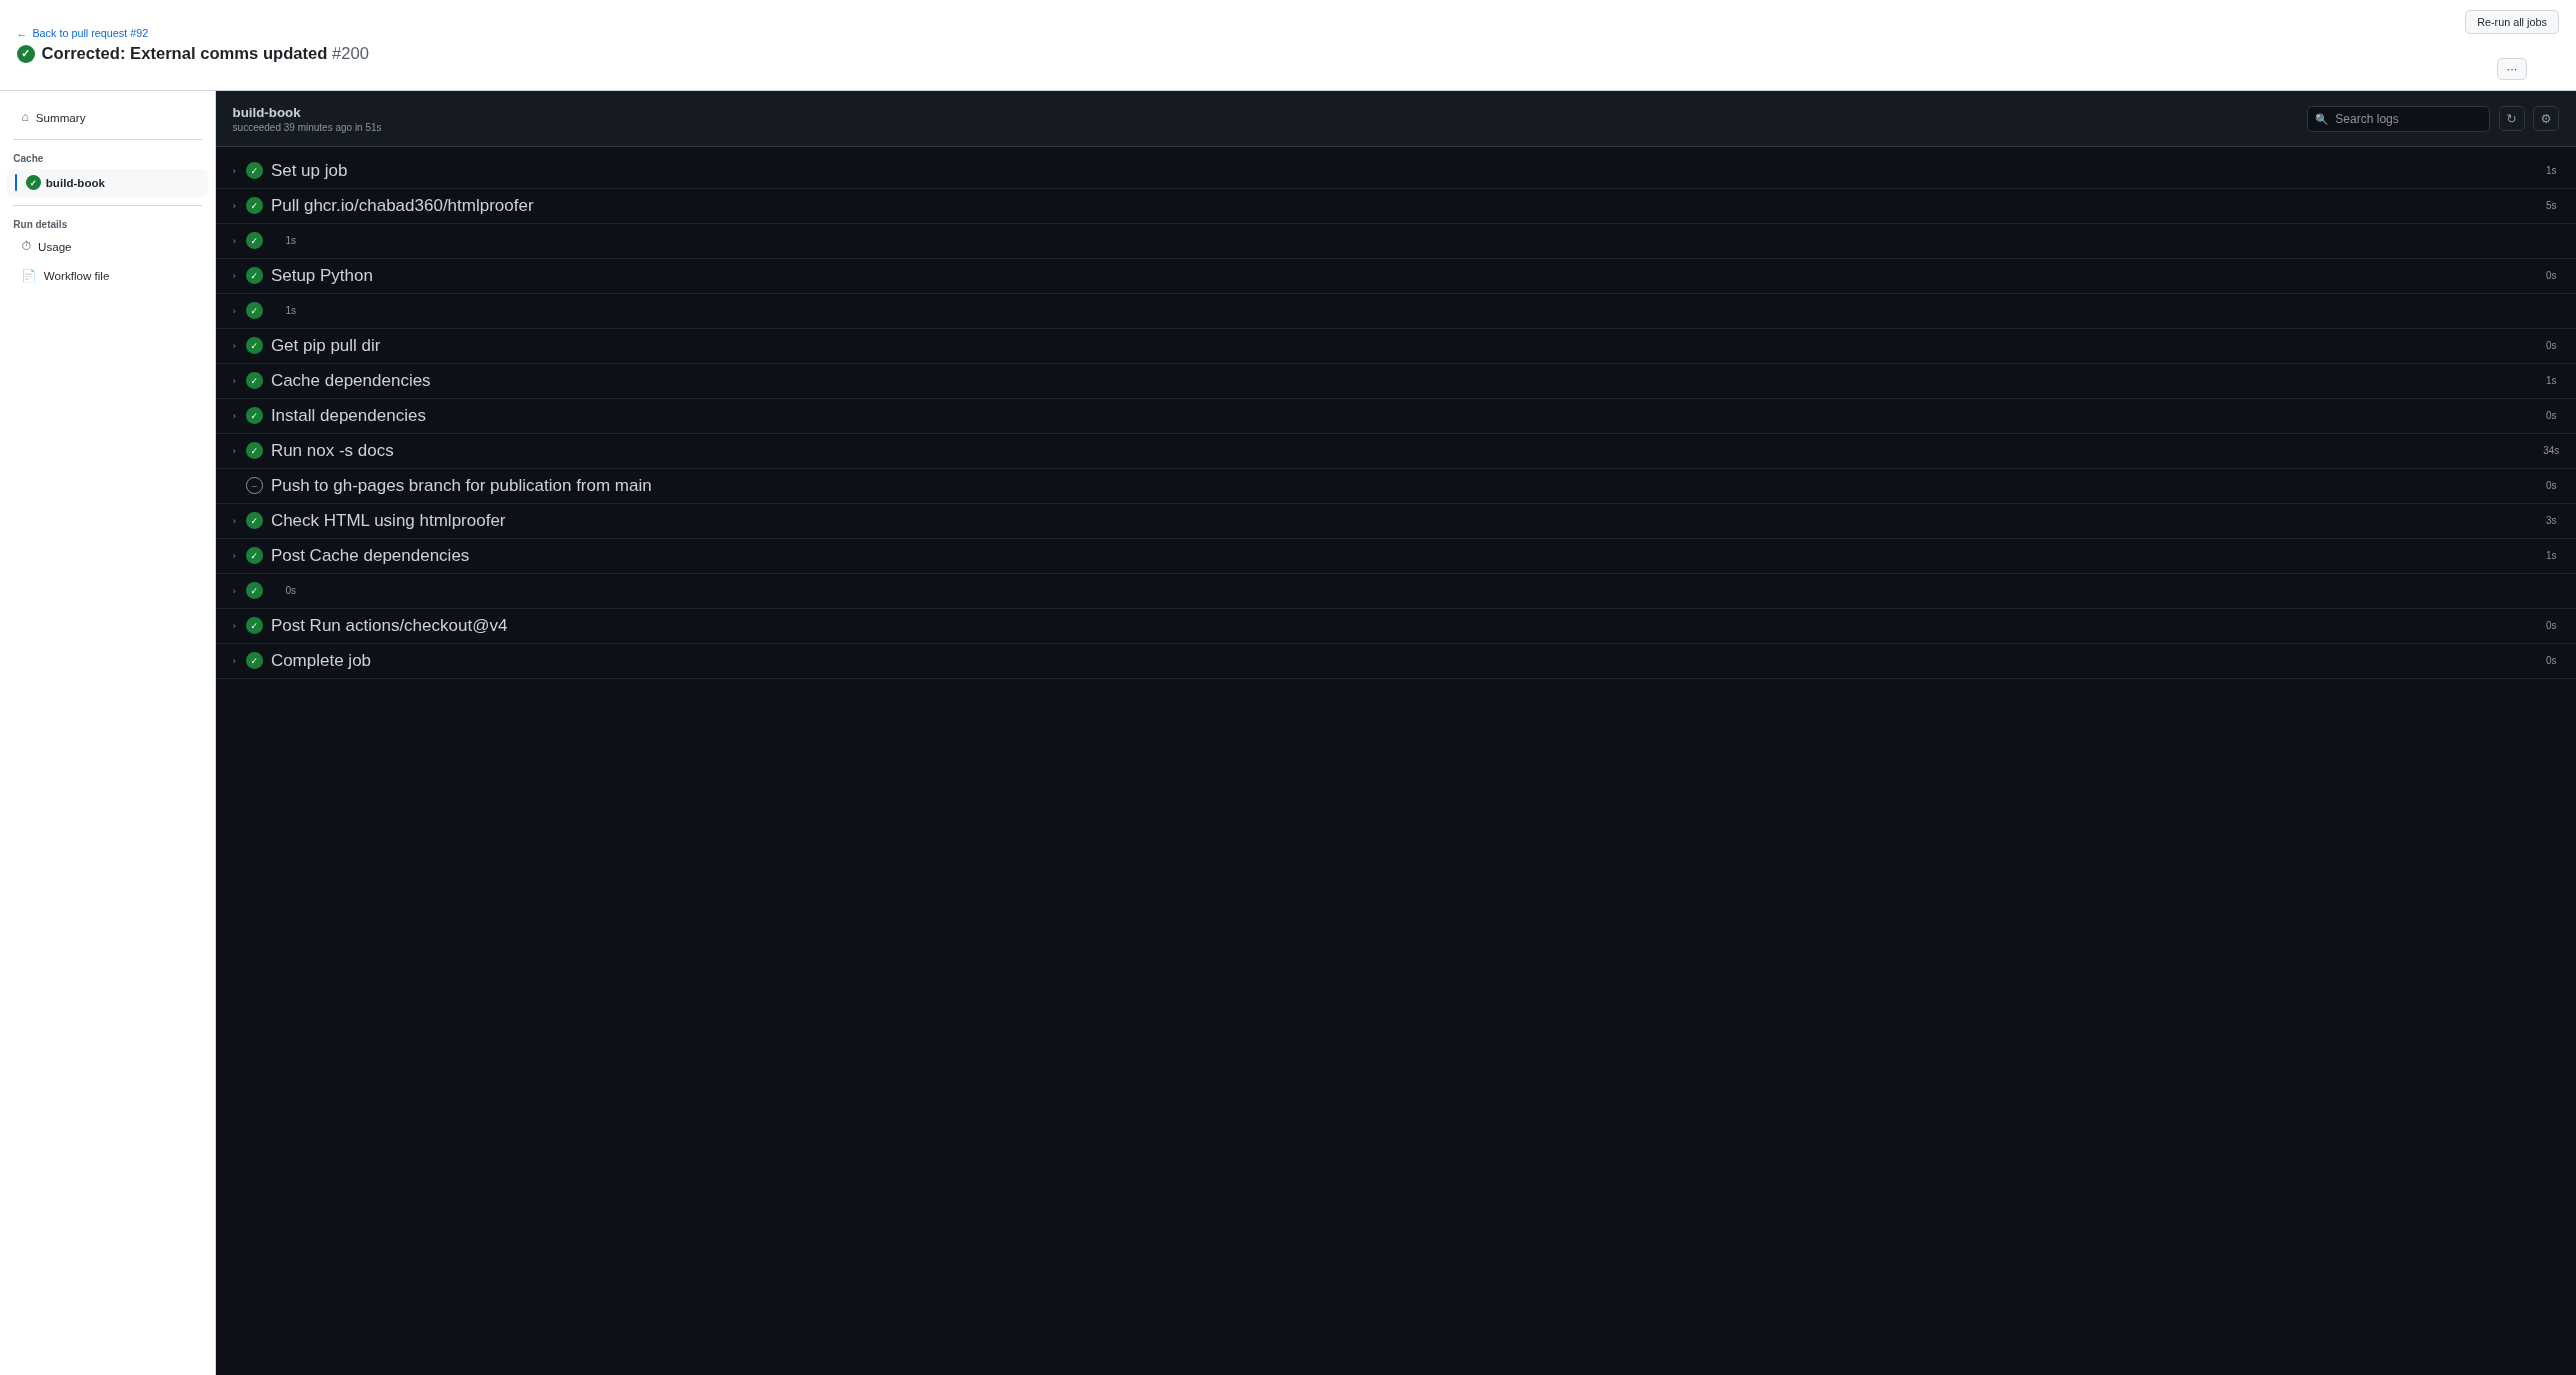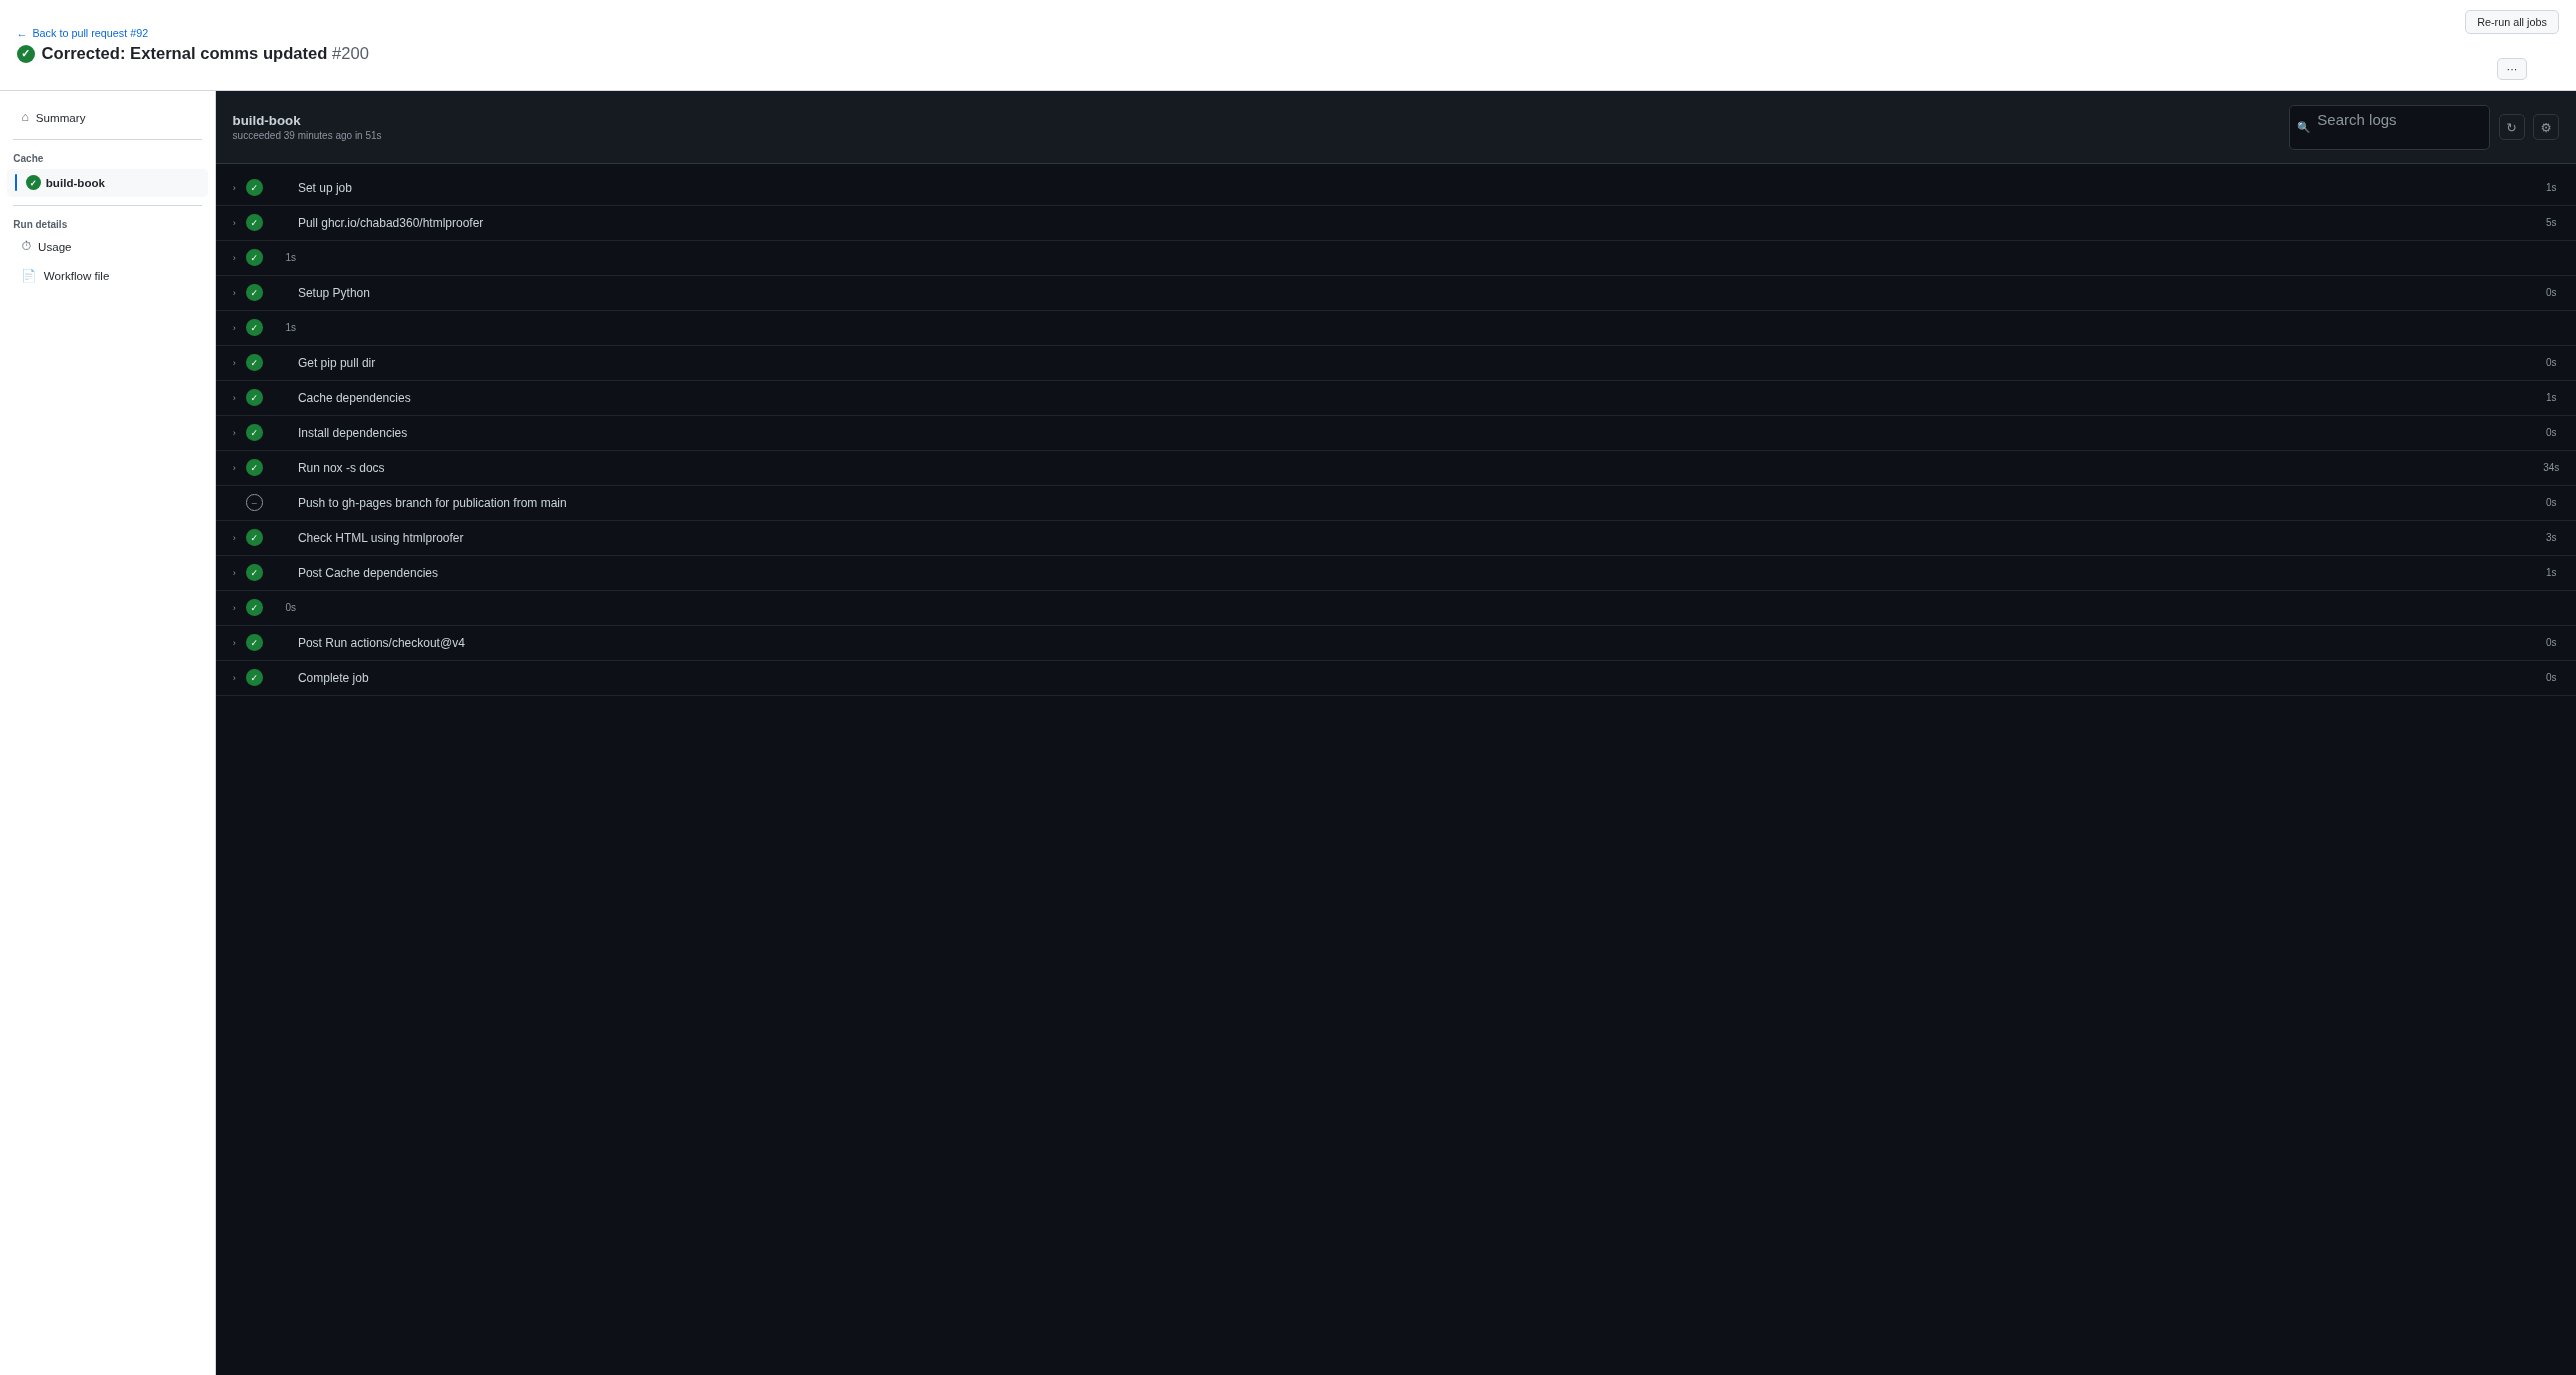--- a/index.html
+++ b/index.html
@@ -179,24 +179,24 @@
     }
     .job-header-actions {
       display: flex;
       align-items: center;
       gap: 8.3px;
     }
     .search-logs-input {
       background: #0d1117;
       border: 0.8px solid #30363d;
       border-radius: 5px;
-      padding: 5px 10px 21px 27px;
-      font-size: 15px;
+      padding: 5px 10px 5px 27px;
+      font-size: 12px;
       color: #c9d1d9;
-      width: 201px;
+      width: 183px;
       outline: none;
     }
     .search-logs-input::placeholder { color: #8b949e; }
     .search-wrap {
       position: relative;
     }
     .search-wrap .search-icon-inner {
       position: absolute;
       left: 8.3px;
       top: 50%;
@@ -247,23 +247,22 @@
       margin-right: 8.3px;
       flex-shrink: 0;
     }
     .step-status.skipped {
       background: transparent;
       border: 1.7px solid #8b949e;
       color: #8b949e;
     }
     .step-name {
       flex: 1;
-      font-size: 12px;
+      font-size: 17px;
       color: #c9d1d9;
-      margin-left: 27px;
     }
     .step-duration {
       font-size: 10px;
       color: #8b949e;
       margin-left: 8.3px;
       min-width: 23px;
       text-align: center;
     }
   </style>
 </head>

